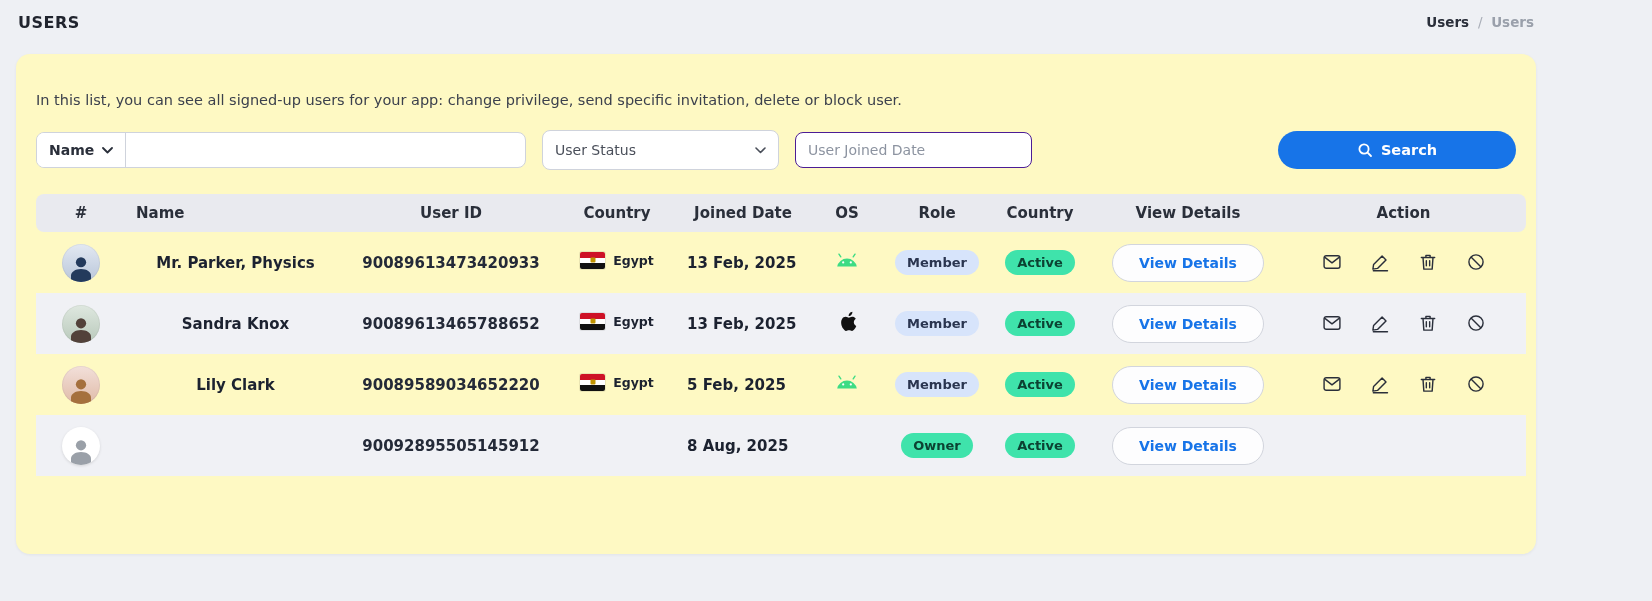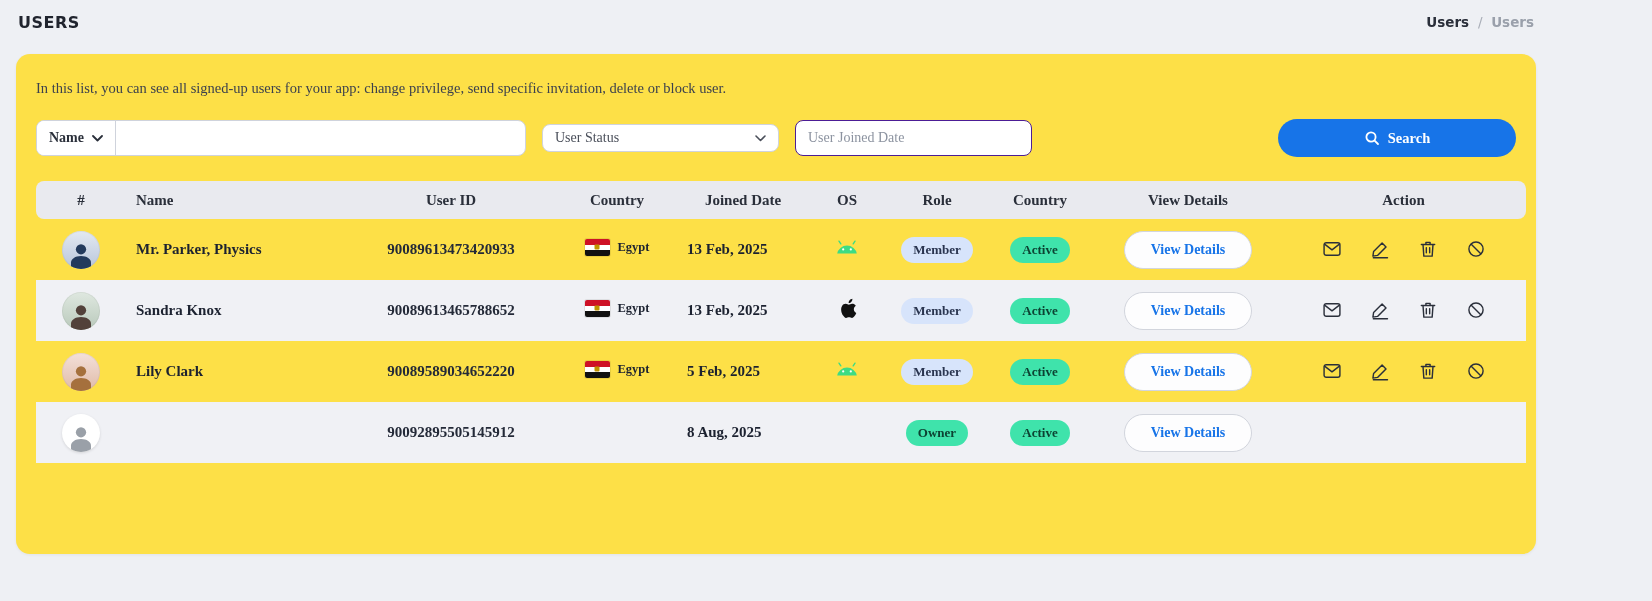--- a/index.html
+++ b/index.html
@@ -18,27 +18,26 @@
     padding: 12px 18px 8px 18px; height: 40px; gap: 32px;
   }
   .page-title { font-size: 16px; font-weight: 700; letter-spacing: .5px; color: #20242e; }
   .breadcrumb { font-size: 13.5px; font-weight: 600; }
   .breadcrumb .bc-root { color: #2a2f3a; }
   .breadcrumb .bc-sep { color: #a8adb7; margin: 0 4px; font-weight: 400; }
   .breadcrumb .bc-current { color: #9aa0ab; }
 
   
   .card {
-    background: #fde047;
+    background: #fef9c3;
     border-radius: 14px;
     margin: 14px 16px 16px 16px;
-    padding: 24px 20px 28px 20px;
+    padding: 36px 20px 28px 20px;
     height: 500px;
     box-shadow: 0 1px 3px rgba(25,30,45,.06);
-    font-family: Liberation Serif, serif;
   }
   .intro { font-size: 14.5px; color: #3c414d; margin: 2px 0 22px 0; }
 
   
   .filters { display: flex; align-items: center; gap: 16px; margin-bottom: 24px; }
   .search-group {
     display: flex; align-items: stretch; width: 490px; height: 36px;
     border: 1px solid #cfd3dc; border-radius: 8px; background: #fff; overflow: hidden;
   }
   .field-selector {
@@ -48,21 +47,21 @@
   }
   .chevron { width: 11px; height: 7px; display: inline-block; }
   .chevron svg { display: block; }
   .search-input {
     flex: 1; border: 0; outline: none; padding: 0 12px; font-size: 14px;
     font-family: inherit; color: #2a2f3a; background: transparent;
   }
   .search-input::placeholder, .date-input::placeholder { color: #8c93a0; }
   .select-box {
     display: flex; align-items: center; justify-content: space-between;
-    width: 237px; height: 28px; padding: 0 12px;
+    width: 237px; height: 40px; padding: 0 12px;
     border: 1px solid #cfd3dc; border-radius: 8px; background: #fff;
     font-size: 14px; color: #4a4f5a; cursor: pointer;
   }
   .date-input {
     width: 237px; height: 36px; padding: 0 12px;
     border: 1px solid #4c1d95; border-radius: 8px; background: #fff;
     font-size: 14px; font-family: inherit; color: #2a2f3a; outline: none;
   }
   .search-btn {
     margin-left: auto; width: 238px; height: 38px; border: 0; cursor: pointer;
@@ -75,21 +74,21 @@
   table { width: 100%; border-collapse: collapse; table-layout: fixed; }
   thead th {
     background: #e9eaef; font-size: 15px; font-weight: 700; color: #2a2f3a;
     height: 38px; text-align: center; padding: 0 6px;
   }
   thead th:first-child { border-radius: 8px 0 0 8px; }
   thead th:last-child { border-radius: 0 8px 8px 0; }
   tbody td { height: 61px; text-align: center; padding: 0 6px; font-size: 15px; }
   tbody tr:nth-child(even) { background: #f0f1f5; }
   th.col-name, td.name-cell { text-align: left; padding-left: 10px; }
-  td.name-cell { font-weight: 700; color: #1c2230; }
+  td.name-cell { font-weight: 700; color: #1c2230; text-align: center; }
   td.uid-cell { font-weight: 700; color: #242a38; }
   td.joined-cell { font-weight: 700; color: #1c2230; text-align: left; padding-left: 14px; }
   th.col-joined { text-align: center; padding-left: 14px; margin-top: 28px; }
 
   
   .avatar {
     width: 38px; height: 38px; border-radius: 50%; margin: 0 auto;
     display: flex; align-items: flex-end; justify-content: center; overflow: hidden;
     box-shadow: 0 0 0 1px rgba(0,0,0,.05) inset;
   }

